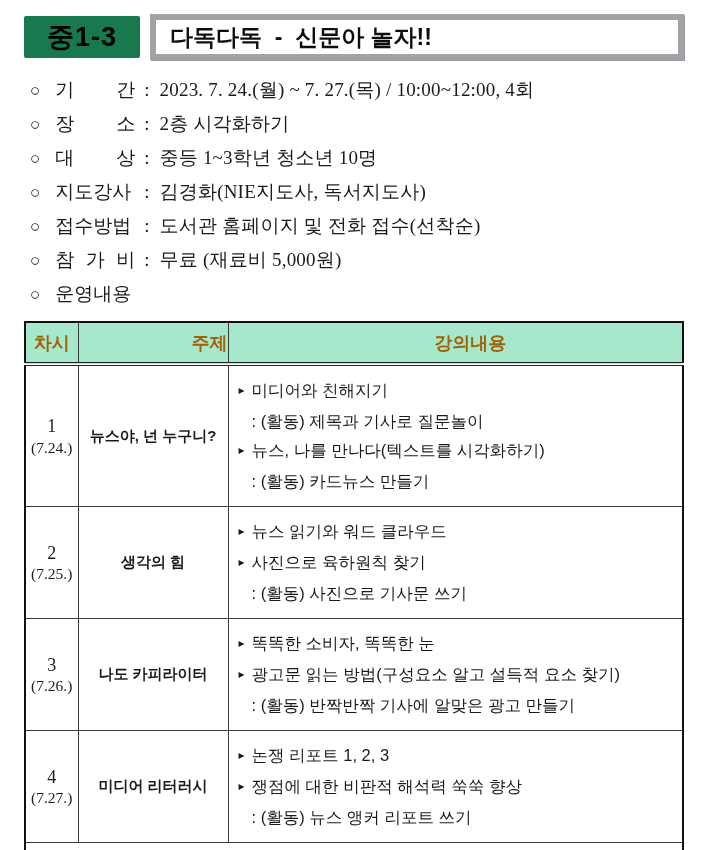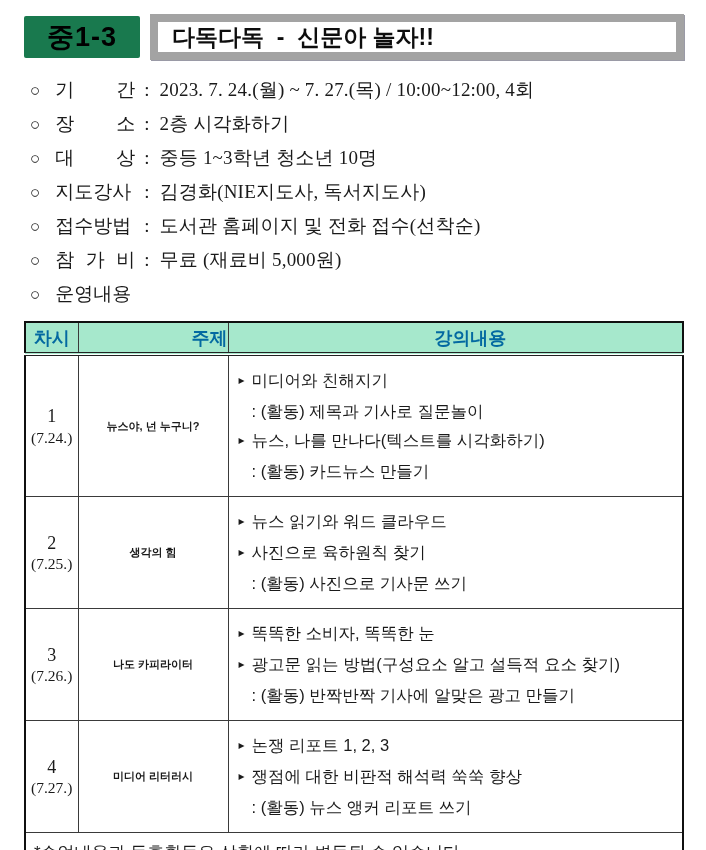--- a/index.html
+++ b/index.html
@@ -16,21 +16,21 @@
   .hdr { display:flex; align-items:center; gap:10px; height:46px; }
   .badge {
     width:116px; height:42px; flex:0 0 116px;
     display:flex; align-items:center; justify-content:center;
     color:#000000; font-family:"Liberation Sans", sans-serif;
     font-weight:bold; font-size:27px; letter-spacing:1px;
     border-radius:2px;
   }
   .title-box {
     flex:1; height:46px;
-    border:8px solid #a3a3a3;
+    border:6px solid #a3a3a3;
     display:flex; align-items:center;
     padding-left:14px;
     font-family:"Liberation Sans", sans-serif;
     font-weight:bold; font-size:23px; color:#0d0d0d;
     white-space:pre;
     box-shadow:1px 1px 0 #9a9aa6;
   }
 
   
   .info-list { margin:13px 0 0 6px; }
@@ -47,35 +47,35 @@
   .info-value { letter-spacing:0.2px; }
 
   
   table.sched {
     margin-top:10px;
     width:660px; border-collapse:collapse; table-layout:fixed;
     border:2px solid #101010;
   }
   .sched th, .sched td { border:1px solid #3a3a3a; }
   .sched thead th {
-    height:32px;
+    height:42px;
     font-family:"Liberation Sans", sans-serif;
-    font-weight:bold; font-size:18px; color:#0369a1;
+    font-weight:bold; font-size:18px; color:#a16207;
     border-bottom:4px double #222;
     margin-top:24px;
   }
   .col-session { width:53px; }
   .col-topic   { width:150px; }
 
   .td-session { text-align:center; vertical-align:middle;
     font-size:18px; line-height:1.25; }
   .td-session .sess-date { font-size:15.5px; }
   .td-topic { text-align:center; vertical-align:middle;
     font-family:"Liberation Sans", sans-serif;
-    font-weight:bold; font-size:11px; white-space:pre; }
+    font-weight:bold; font-size:15px; white-space:pre; }
   .td-content { vertical-align:middle; padding:10px 8px 10px 10px;
     font-family:"Liberation Sans", sans-serif;
     font-size:16.5px; line-height:29px; }
   .c-line { white-space:pre; }
   .c-line .tri { font-size:12px; margin-right:7px; position:relative; top:-2px; }
   .c-line.sub { padding-left:13px; }
 
   .sched tbody tr:nth-child(1) td { height:141px; }
   .sched tbody tr:nth-child(2) td { height:107px; }
   .sched tbody tr:nth-child(3) td { height:107px; }

